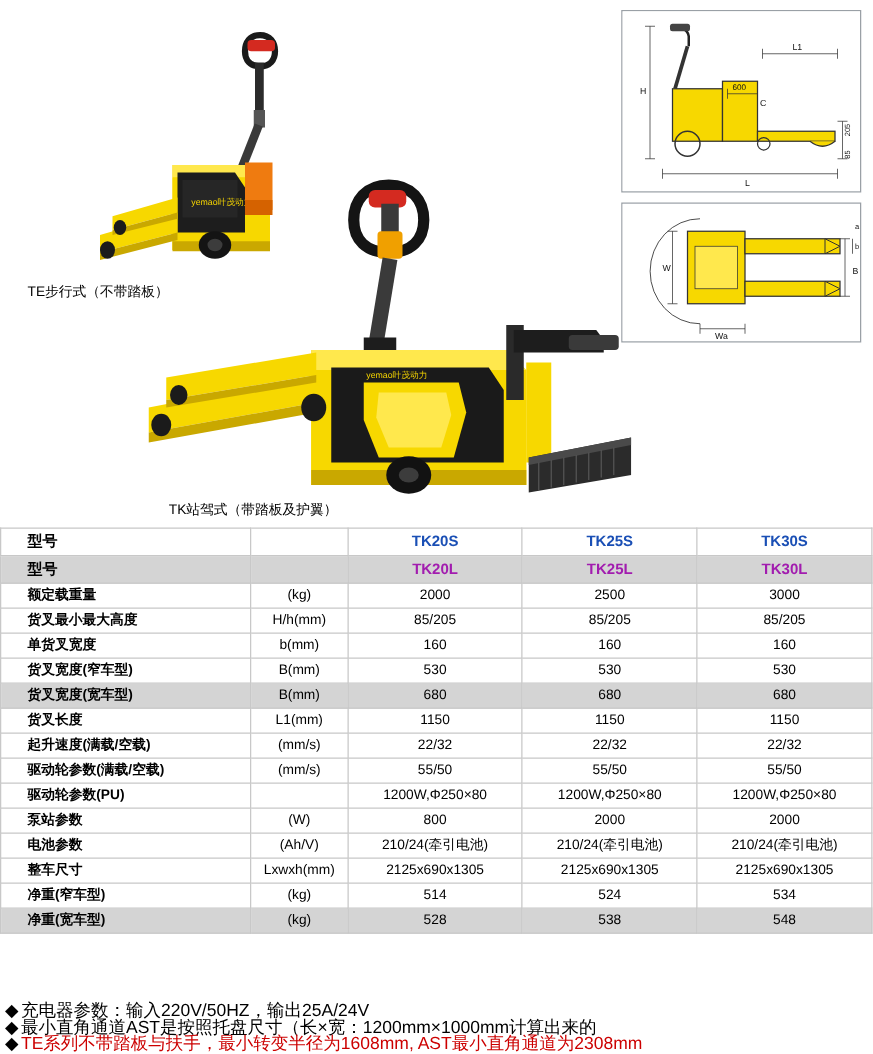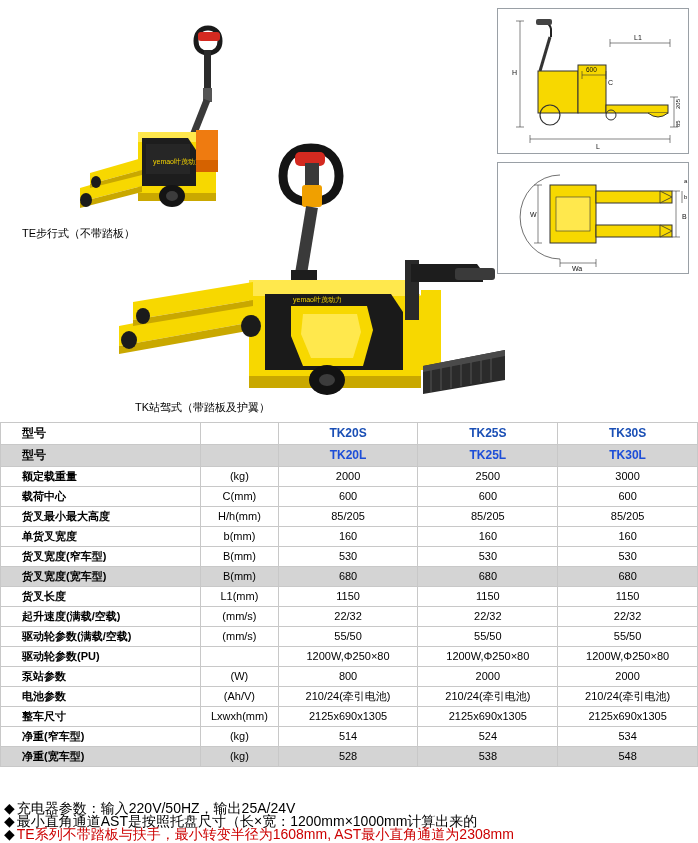--- a/index.html
+++ b/index.html
@@ -94,21 +94,21 @@
   }
   .tbl .c-val { width: 143px; }
   .row-head td {
     font-weight: bold;
     font-size: 12px;
     height: 21px;
     line-height: 21px;
   }
   .row-head .c-val { color: #1a4fb5; }
   .row-head2 td { font-weight: bold; font-size: 12px; height: 21px; line-height: 21px; }
-  .row-head2 .c-val { color: #1d4ed8; margin-top: 44px; }
+  .row-head2 .c-val { color: #a21caf; margin-top: 44px; }
   .shaded td { background: #d4d4d4; }
   .shaded .c-label { font-weight: bold; }
 
   
   .notes {
     position: absolute;
     left: 4px;
     top: 802px;
     width: 690px;
     font-size: 14px;
@@ -309,27 +309,20 @@
       </tr>
 
       <tr>
         <td class="c-label">额定载重量</td>
         <td class="c-unit">(kg)</td>
         <td class="c-val">2000</td>
         <td class="c-val">2500</td>
         <td class="c-val">3000</td>
       </tr>
       <tr>
-        <td class="c-label">载荷中心</td>
-        <td class="c-unit">C(mm)</td>
-        <td class="c-val">600</td>
-        <td class="c-val">600</td>
-        <td class="c-val">600</td>
-      </tr>
-      <tr>
         <td class="c-label">货叉最小最大高度</td>
         <td class="c-unit">H/h(mm)</td>
         <td class="c-val">85/205</td>
         <td class="c-val">85/205</td>
         <td class="c-val">85/205</td>
       </tr>
       <tr>
         <td class="c-label">单货叉宽度</td>
         <td class="c-unit">b(mm)</td>
         <td class="c-val">160</td>

